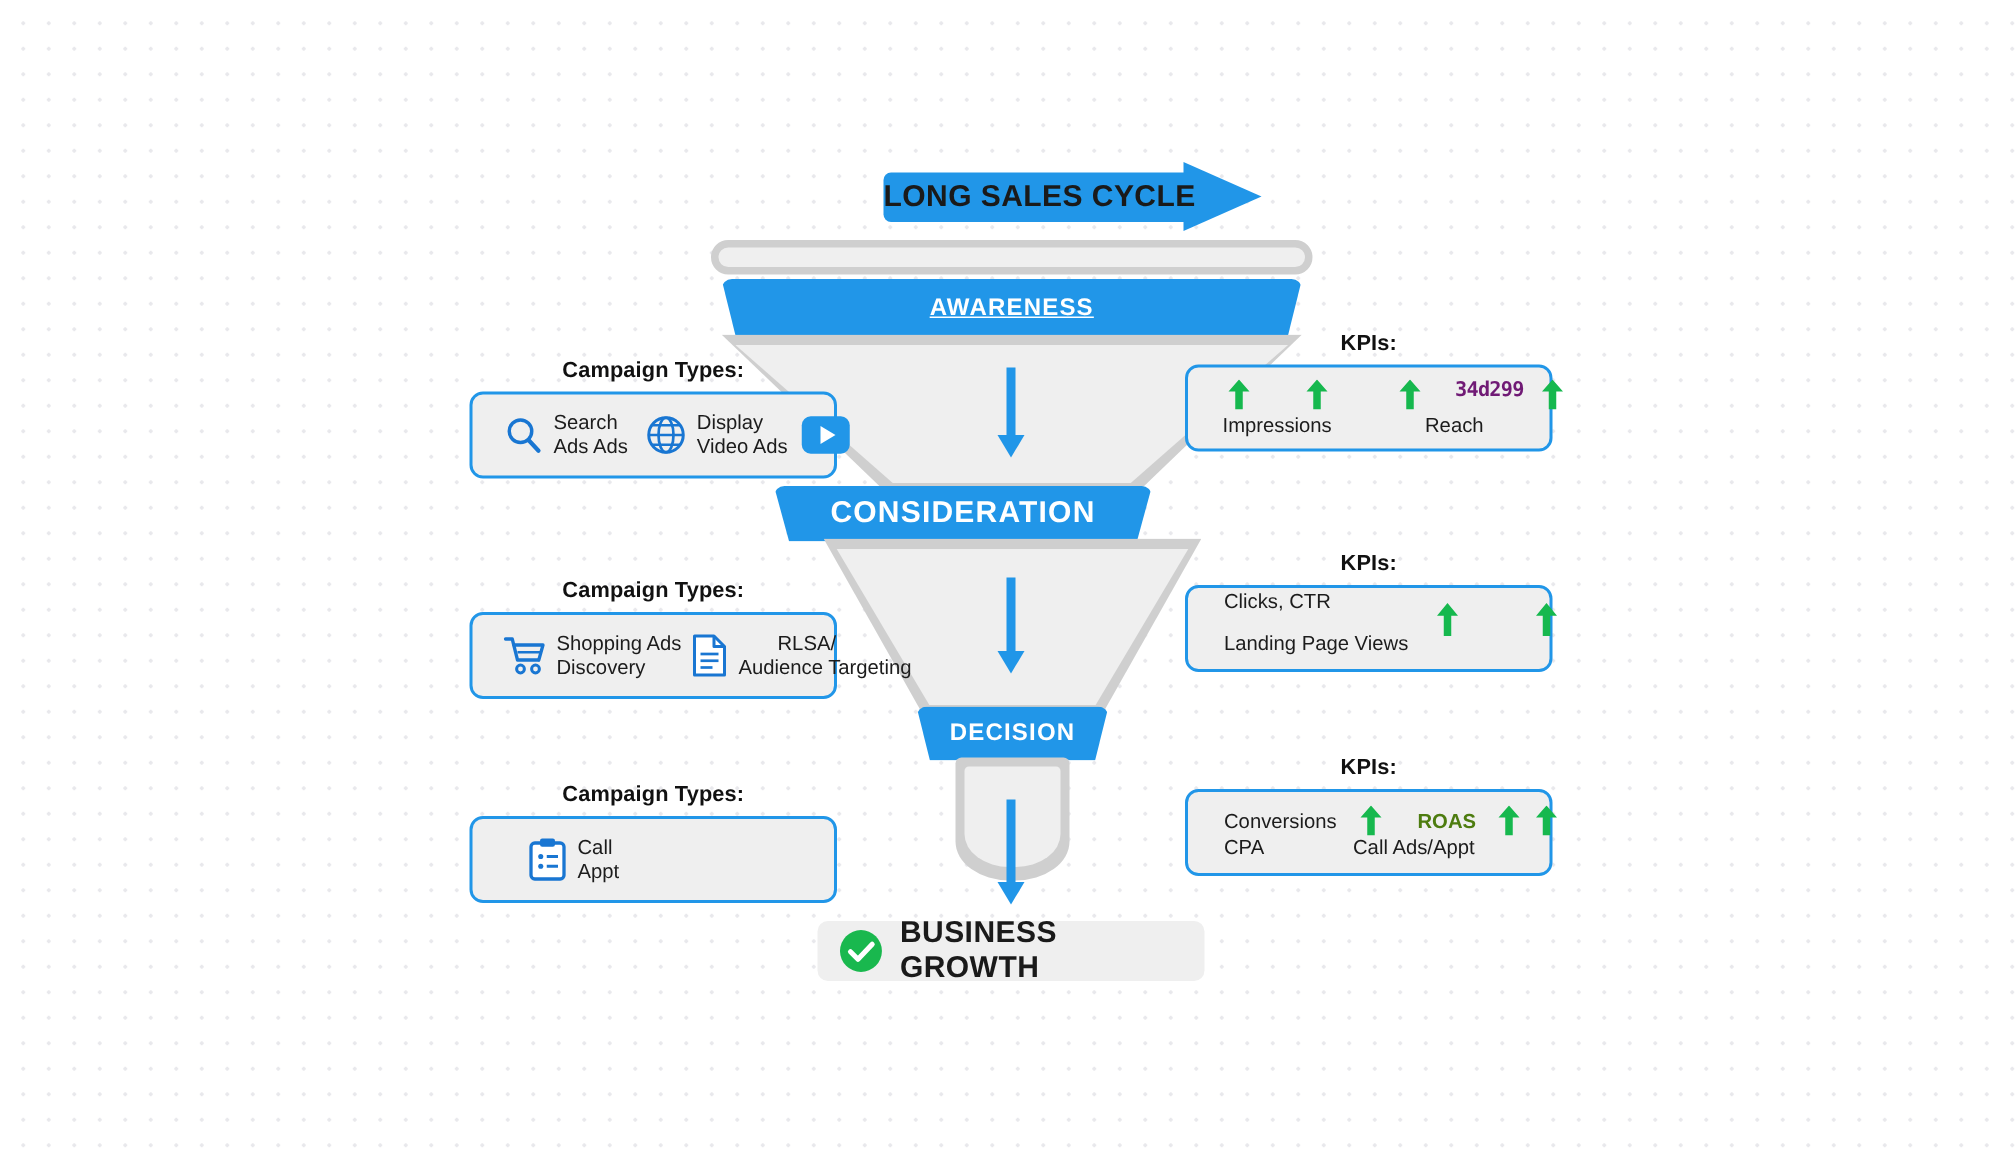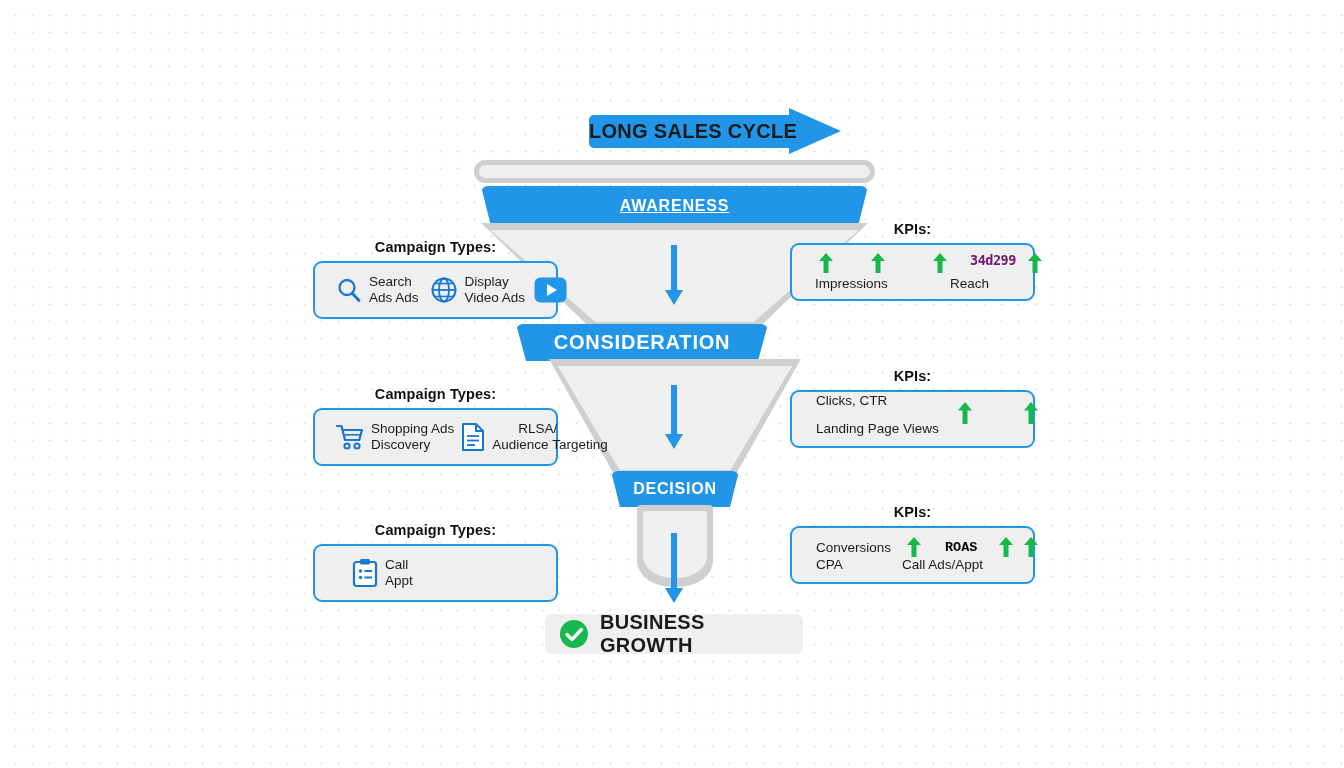--- a/index.html
+++ b/index.html
@@ -228,21 +228,21 @@
     width: 100%;
     position: relative;
     height: 100%;
   }
   .kpi-text {
     font-size: 13.5px;
     color: #1c1c1c;
     line-height: 17px;
     white-space: nowrap;
   }
-  .kpi-text.green { color: #000000; font-weight: bold; font-family: Liberation Mono, monospace; }
+  .kpi-text.green { color: #4d7c0f; font-weight: bold; }
   .kpi-text.glitch {
     color: #701a75;
     font-weight: bold;
     font-size: 13.5px;
     font-family: "DejaVu Sans Mono", monospace;
     letter-spacing: -0.5px;
   }
   .up-arrow { flex: 0 0 auto; }
 
   

